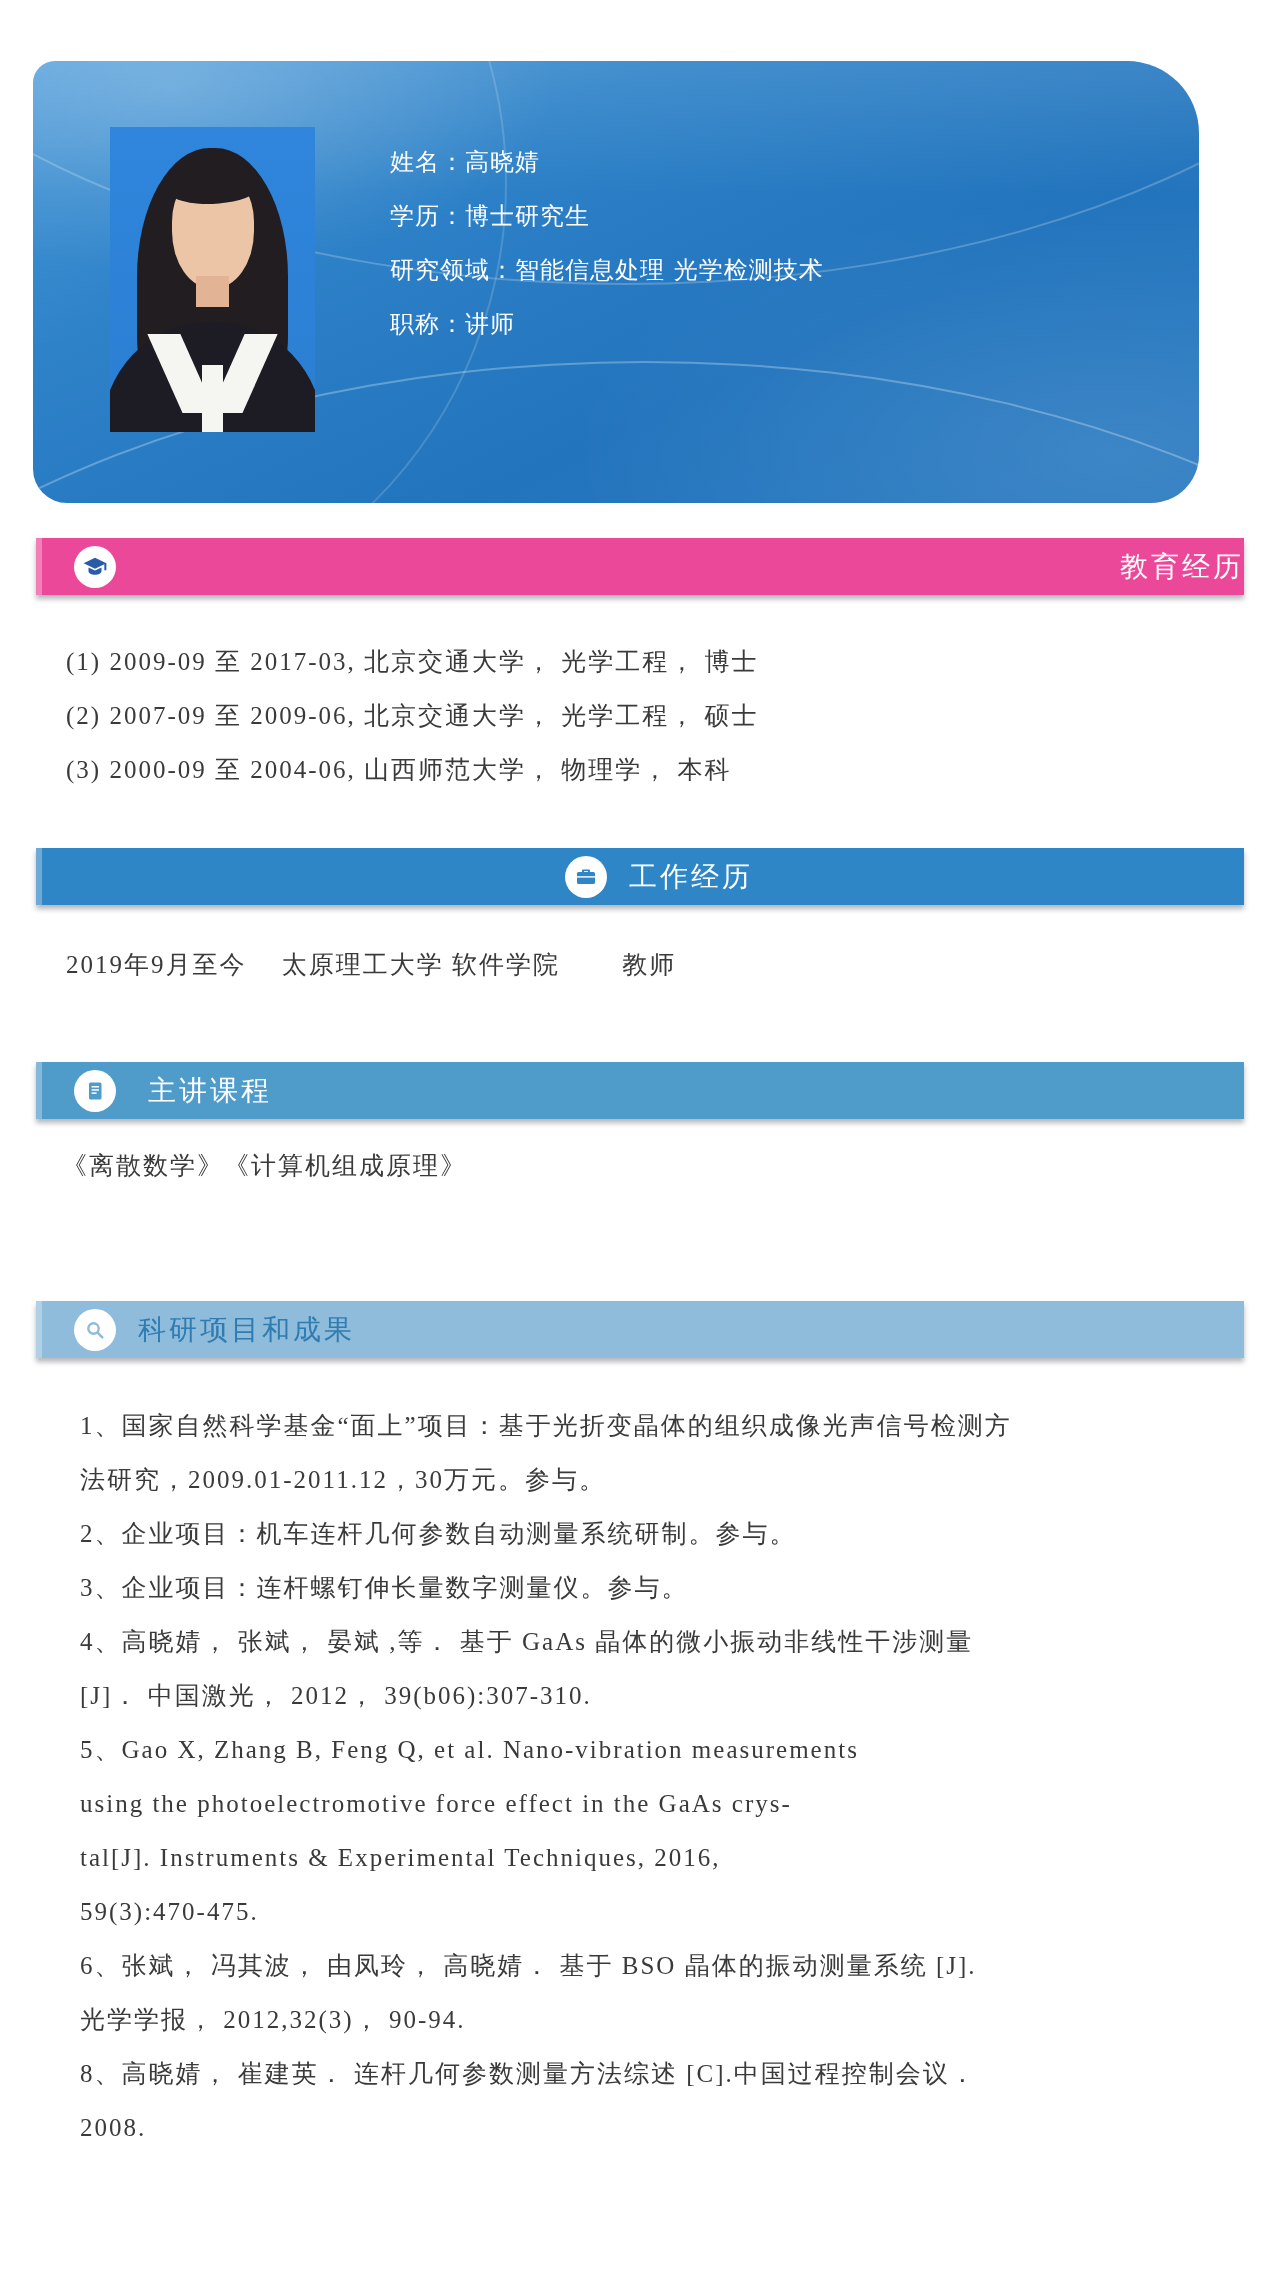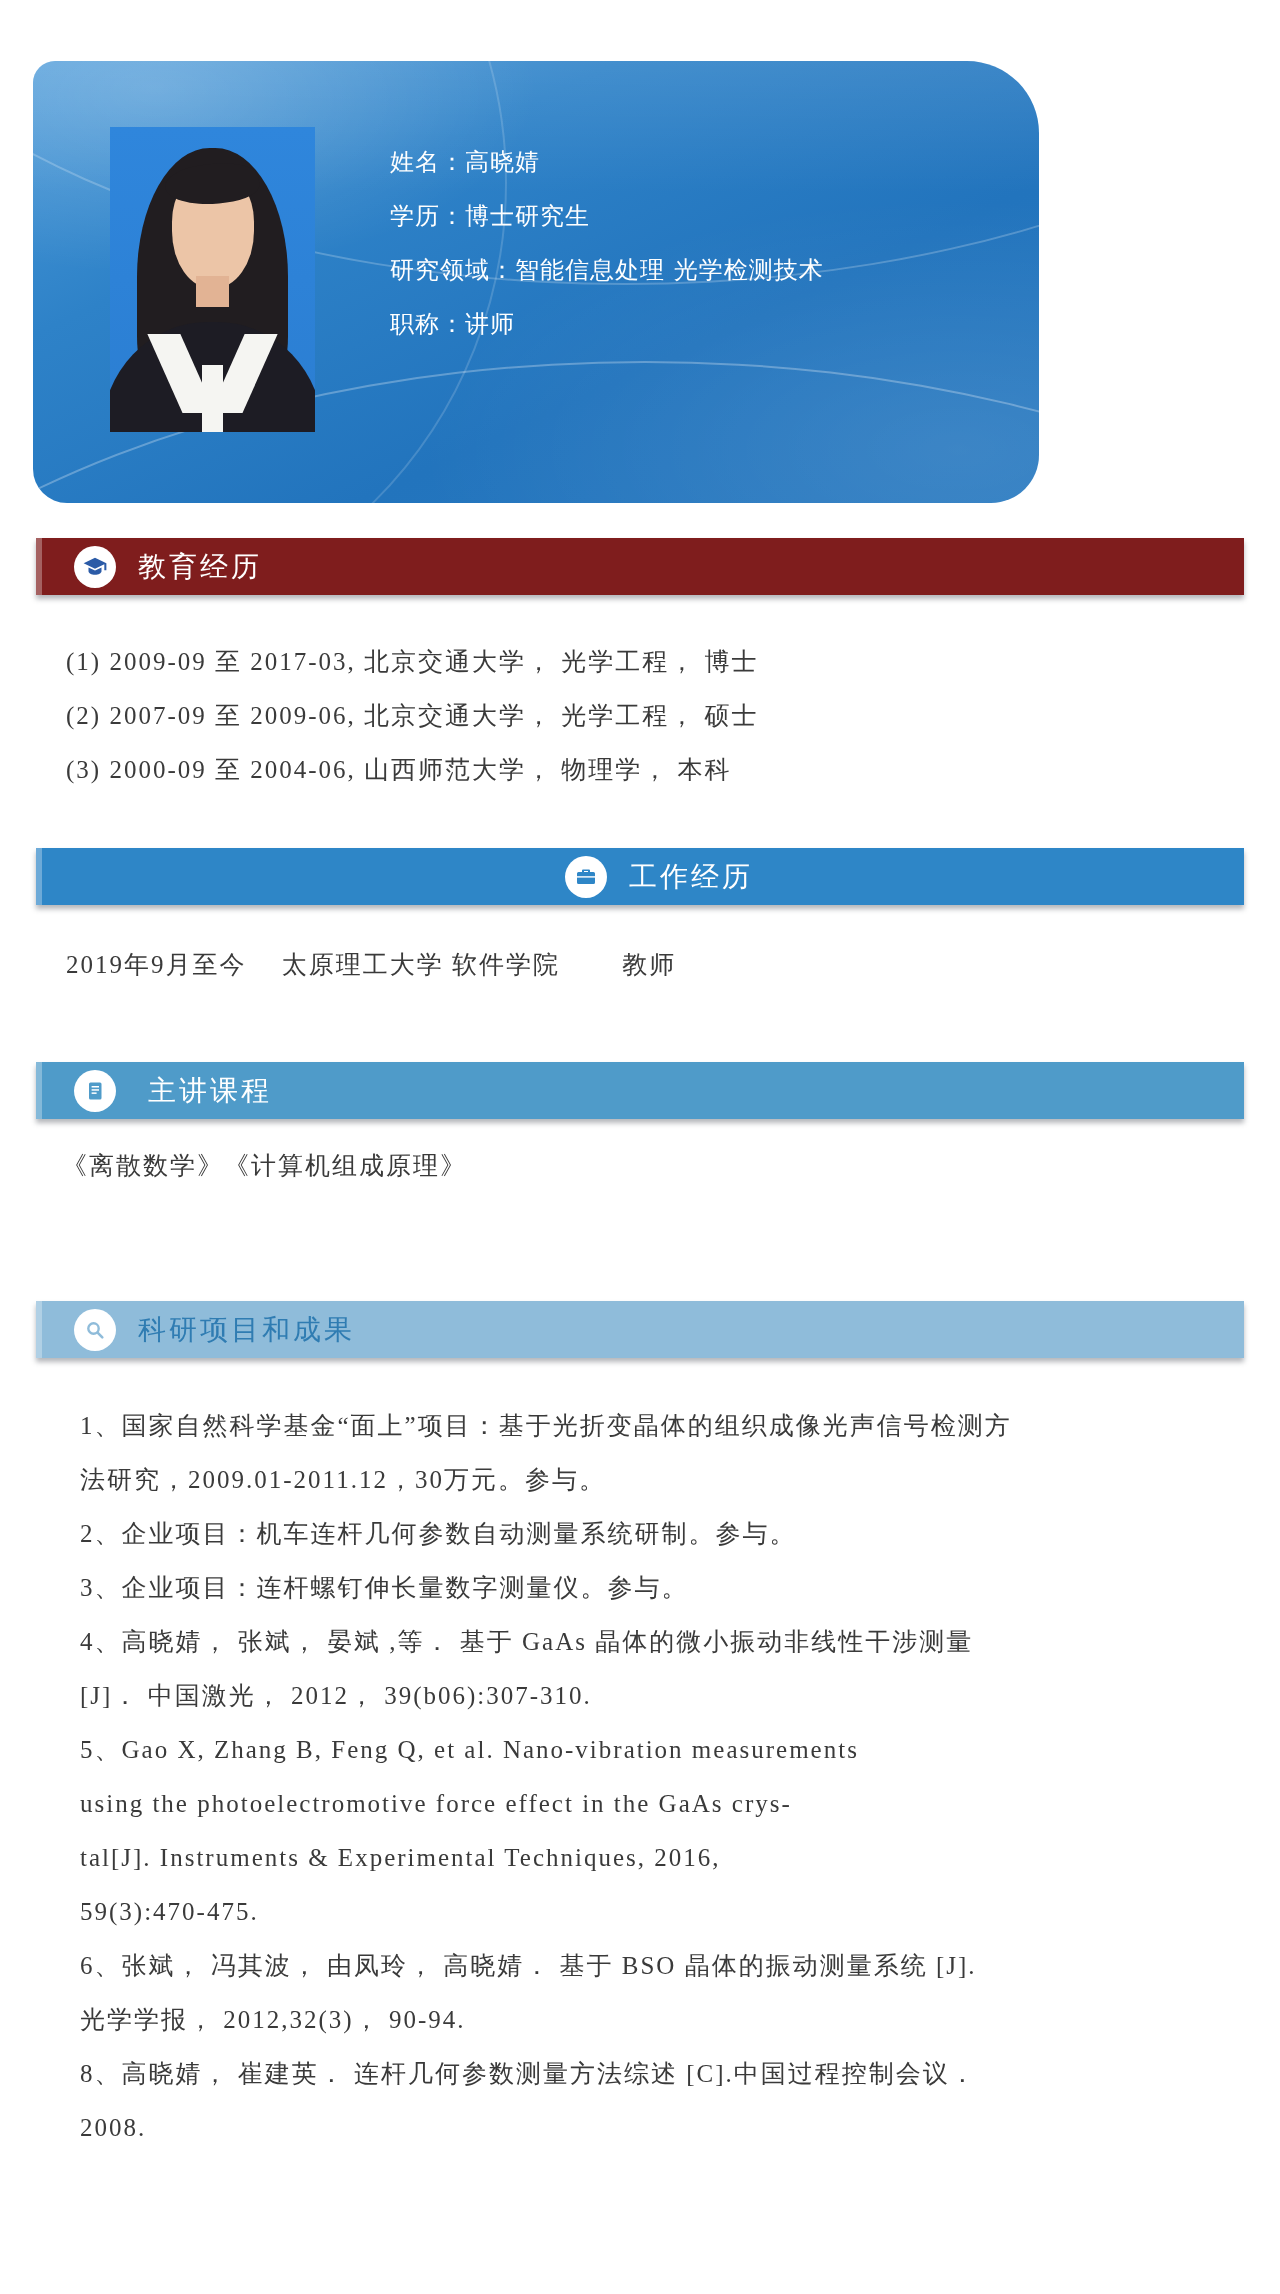--- a/index.html
+++ b/index.html
@@ -3,21 +3,21 @@
 <meta charset="utf-8">
 <style>
   html,body { margin:0; padding:0; background:#ffffff; }
   .page {
     position:relative; width:1280px; height:2294px; background:#ffffff;
     overflow:hidden; font-family:"DejaVu Sans","Liberation Sans",sans-serif;
   }
 
   
   .profile-card {
-    position:absolute; left:33px; top:61px; width:1006px; height:442px;
+    position:absolute; left:33px; top:61px; width:1166px; height:442px;
     border-radius:22px 72px 48px 34px;
     background:linear-gradient(155deg,#4a99d8 0%,#2e82c8 30%,#2274bd 65%,#2879c0 100%);
     overflow:hidden;
   }
   .card-sheen {
     position:absolute; inset:0; pointer-events:none;
     background:
       radial-gradient(ellipse 620px 300px at 12% 6%, rgba(255,255,255,0.20), transparent 62%),
       radial-gradient(ellipse 900px 420px at 92% 88%, rgba(255,255,255,0.10), transparent 60%),
       linear-gradient(180deg, rgba(255,255,255,0.10) 0%, rgba(255,255,255,0.0) 30%);
@@ -103,21 +103,21 @@
 
     <div class="info">
       <div class="info-line"><span>姓名：</span><span>高晓婧</span></div>
       <div class="info-line"><span>学历：</span><span>博士研究生</span></div>
       <div class="info-line"><span>研究领域：</span><span>智能信息处理 光学检测技术</span></div>
       <div class="info-line"><span>职称：</span><span>讲师</span></div>
     </div>
   </div>
 
   <section class="section" id="sec-education">
-    <div class="section-bar" style="background-color: #7f1d1d;">
+    <div class="section-bar" style="background-color: #ec4899; justify-content: space-between;">
       <span class="icon-circle" style="color: rgb(43, 91, 167);">
         <svg width="26" height="26" viewBox="0 0 24 24" fill="currentColor">
           <path d="M12 3.5 1.5 8.6 12 13.7l8.6-4.2v5.6h1.9V8.6L12 3.5z"></path>
           <path d="M6 12.4V16c0 1.8 2.7 3.2 6 3.2s6-1.4 6-3.2v-3.6l-6 2.9-6-2.9z"></path>
         </svg>
       </span>
       <h2 class="section-title" style="color: rgb(255, 255, 255);">教育经历</h2>
     </div>
     <div class="section-body edu-body">
       <p>(1) 2009-09 至 2017-03, 北京交通大学， 光学工程， 博士</p>

